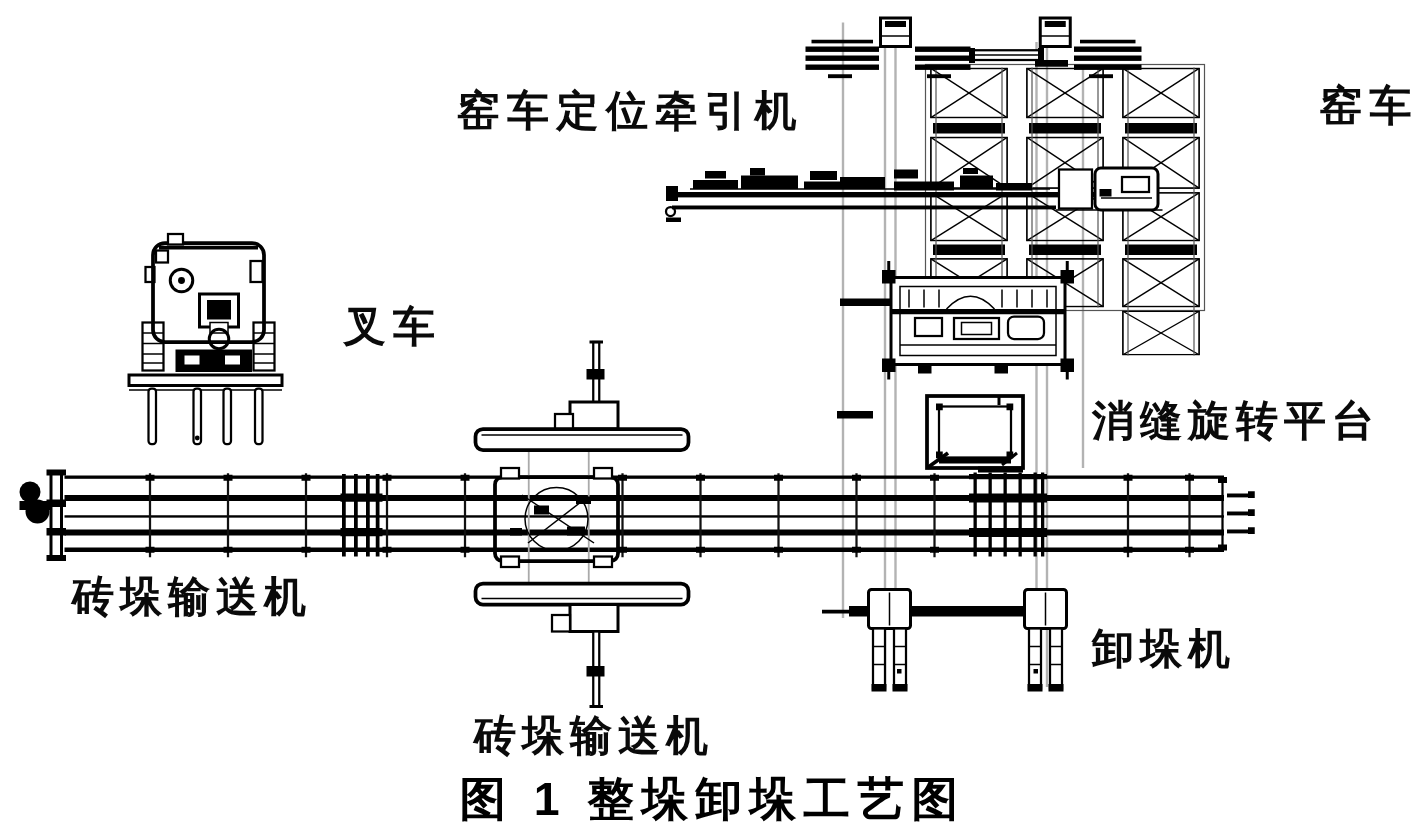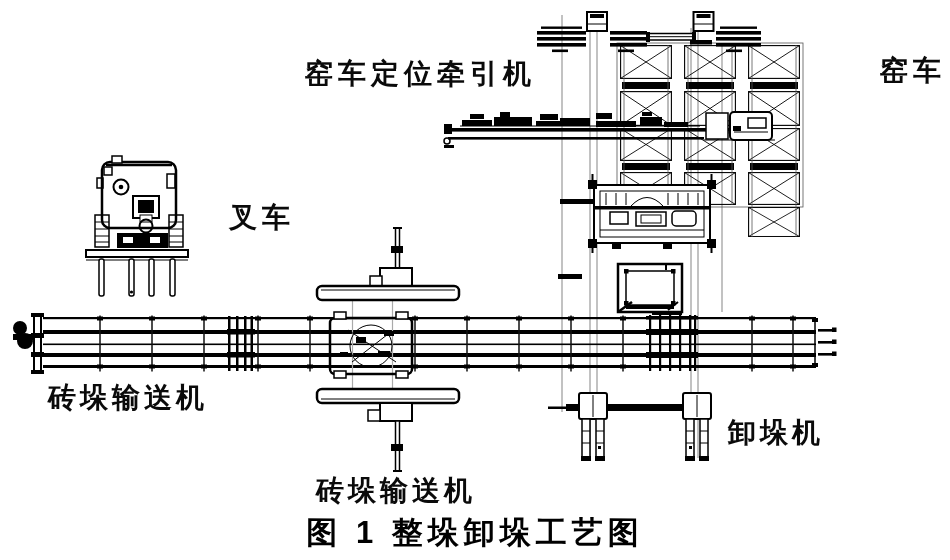--- a/index.html
+++ b/index.html
@@ -336,18 +336,19 @@
         <line class="ln" x1="700" y1="443" x2="708" y2="443"></line>
     <rect class="blk" x="685" y="456" width="10" height="5"></rect>
     <rect class="blk" x="699" y="456" width="10" height="5"></rect>
     <rect class="blk" x="689" y="446" width="3" height="3"></rect>
   </g>
 </svg>
 
   <div class="lbl" style="left:305px;top:60px;">窑车定位牵引机</div>
   <div class="lbl" style="left:848px;top:57px;margin-left:32px;">窑车</div>
   <div class="lbl" style="left:229px;top:204px;">叉车</div>
+  <div class="lbl" style="left:728px;top:267px;letter-spacing:4px;">消缝旋转平台</div>
   <div class="lbl" style="left:48px;top:384px;letter-spacing:4px;">砖垛输送机</div>
   <div class="lbl" style="left:728px;top:419px;letter-spacing:4px;">卸垛机</div>
   <div class="lbl" style="left:316px;top:477px;letter-spacing:4px;">砖垛输送机</div>
   <div class="caption">图 1  整垛卸垛工艺图</div>
 
 </div>
 
 </body></html>

